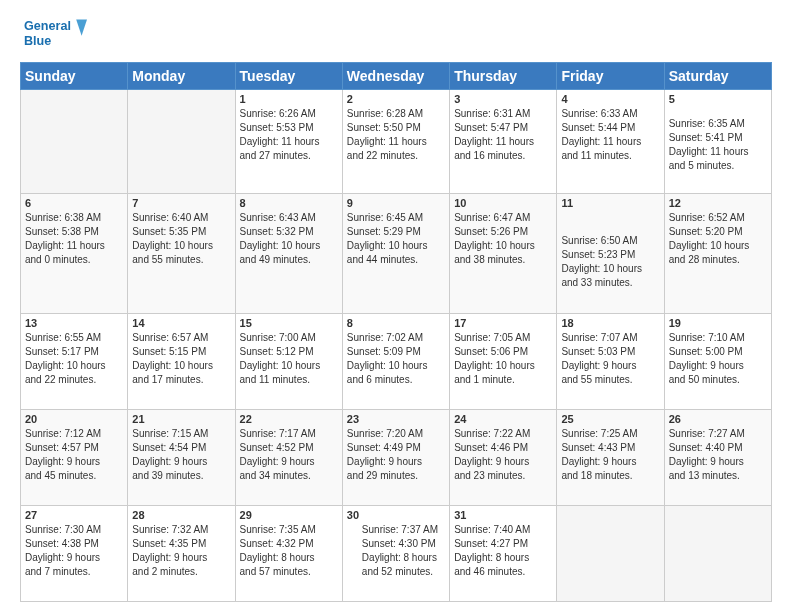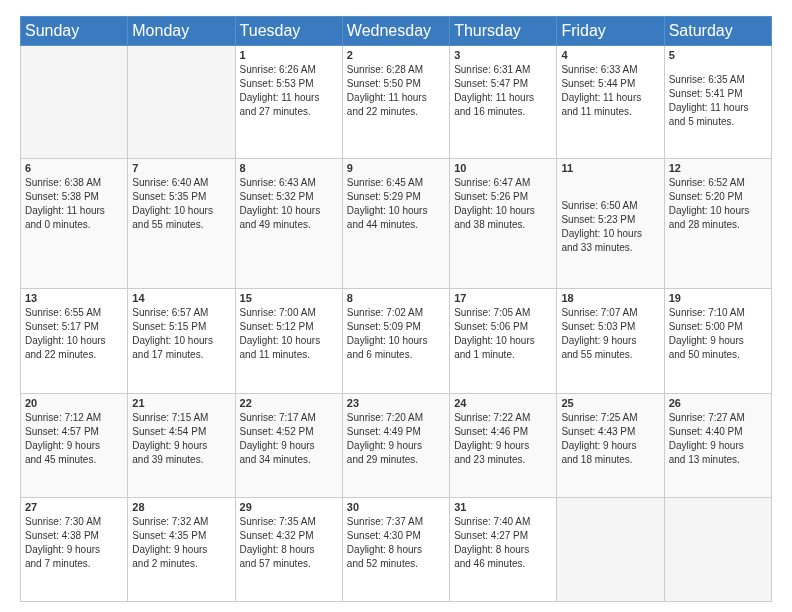--- a/index.html
+++ b/index.html
@@ -48,22 +48,22 @@
     .calendar {
       flex: 1;
       border: 1px solid #ccc;
       border-collapse: collapse;
       width: 100%;
       table-layout: fixed;
     }
     .calendar th {
       background: #3a7abf;
       color: white;
-      font-size: 16px;
-      font-weight: normal;
+      font-size: 14px;
+      font-weight: bold;
       padding: 5px 4px;
       text-align: left;
       border: 1px solid #5592cc;
     }
     .calendar td {
       border: 1px solid #ccc;
       vertical-align: top;
       padding: 3px 4px;
       font-size: 9.5px;
       color: #333;
@@ -85,20 +85,33 @@
     .day-info {
       font-size: 10px;
       line-height: 1.4;
       color: #333;
     }
   </style>
 </head>
 <body>
 
 <div class="page">
+  <div class="header">
+    <div class="logo">
+      <svg class="logo-icon" viewBox="0 0 80 40" style="width: 80px; height: 36px;">
+          <text x="0" y="16" font-size="14" font-weight="bold" fill="#1a6faf">General</text>
+          <text x="0" y="32" font-size="14" font-weight="bold" fill="#1a6faf">Blue</text>
+          <polygon points="58,4 70,4 64,22" fill="#4a9fd4"></polygon>
+        </svg>
+    </div>
+    <div class="title-block">
+      <div class="main-title"></div>
+      <div class="subtitle"></div>
+    </div>
+  </div>
 
   <table class="calendar">
     <thead>
       <tr>
       <th>Sunday</th>
           <th>Monday</th>
           <th>Tuesday</th>
           <th>Wednesday</th>
           <th>Thursday</th>
           <th>Friday</th>
@@ -315,21 +328,21 @@
           </td>
           <td>
             <span class="day-num">29</span>
             <div class="day-info" style="white-space: pre-line;">Sunrise: 7:35 AM
 Sunset: 4:32 PM
 Daylight: 8 hours
 and 57 minutes.</div>
           </td>
           <td>
             <span class="day-num">30</span>
-            <div class="day-info" style="white-space: pre-line;">Sunrise: 7:37 AM
+            <div class="day-info" style="white-space: pre-line; margin-left: 15px;">Sunrise: 7:37 AM
 Sunset: 4:30 PM
 Daylight: 8 hours
 and 52 minutes.</div>
           </td>
           <td>
             <span class="day-num">31</span>
             <div class="day-info" style="white-space: pre-line;">Sunrise: 7:40 AM
 Sunset: 4:27 PM
 Daylight: 8 hours
 and 46 minutes.</div>

